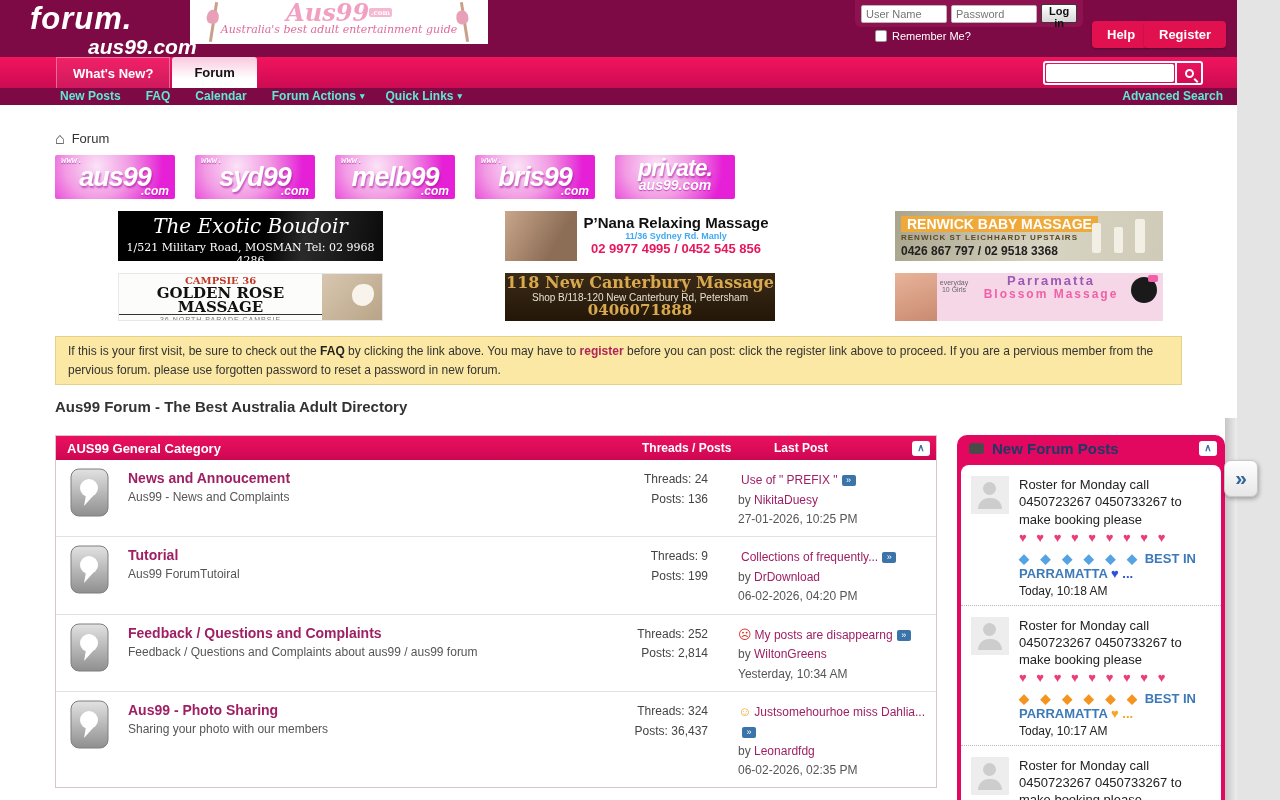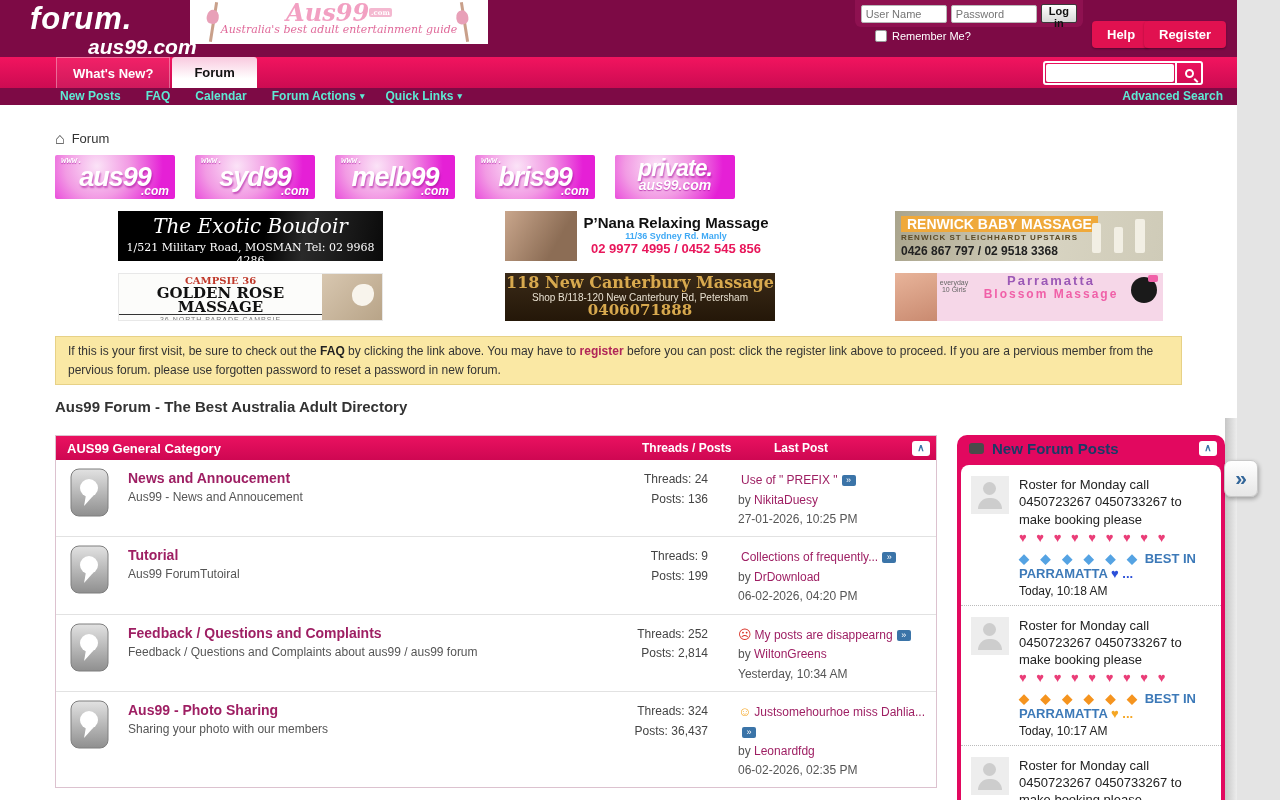--- a/index.html
+++ b/index.html
@@ -16,21 +16,21 @@
   .logo .l1 { font-size: 31px; letter-spacing: 1px; }
   .logo .l2 { font-size: 21px; margin-left: 58px; margin-top: 2px; }
   .hbanner { position: absolute; left: 190px; top: 0; width: 298px; height: 44px; background: #fff; text-align: center; overflow: hidden; }
   .hbanner .t { font-family: "DejaVu Serif", serif; font-style: italic; font-weight: bold; color: #F2A0C2; font-size: 24px; line-height: 26px; }
   .hbanner .t .com { font-size: 7px; background: #F4B8D0; color: #fff; padding: 0 2px; border-radius: 2px; vertical-align: bottom; font-style: normal; }
   .hbanner .tag { font-family: "DejaVu Serif", serif; font-style: italic; color: #E06A9A; font-size: 11px; margin-top: -3px; }
   .pole { position: absolute; top: 2px; width: 3px; height: 40px; background: #C9A08A; }
   .pole.left { left: 22px; transform: rotate(9deg); }
   .pole.right { right: 22px; transform: rotate(-9deg); }
   .pole::after { content: ""; position: absolute; top: 8px; left: -6px; width: 12px; height: 14px; background: #E8A0B8; border-radius: 50% 50% 40% 40%; }
-  .loginpanel { position: absolute; left: 855px; top: 0; width: 228px; height: 27px; background: #8E1150; border-radius: 0 0 6px 6px; display: flex; align-items: center; gap: 4px; padding: 0 6px; justify-content: flex-end; }
+  .loginpanel { position: absolute; left: 855px; top: 0; width: 228px; height: 27px; background: #8E1150; border-radius: 0 0 6px 6px; display: flex; align-items: center; gap: 4px; padding: 0 6px; }
   .loginpanel input { width: 86px; height: 18px; border: 1px solid #B8B8B8; border-radius: 2px; font-size: 11px; padding: 0 4px; color: #555; font-family: "Liberation Sans", sans-serif; }
   .btn-login { height: 19px; background: linear-gradient(#FFFFFF,#D8D8D8); border: 1px solid #3A3A3A; font-size: 11px; font-weight: bold; color: #111; padding: 0 7px; border-radius: 2px; cursor: pointer; }
   .remember { position: absolute; left: 875px; top: 30px; display: flex; align-items: center; gap: 5px; color: #fff; font-size: 11px; }
   .remember .cb { width: 12px; height: 12px; background: #fff; border: 1px solid #999; border-radius: 2px; }
   .btn-red { position: absolute; top: 21px; height: 27px; background: #E11150; border: none; border-radius: 4px; color: #fff; font-weight: bold; font-size: 13px; padding: 0 15px; cursor: pointer; box-shadow: 0 1px 2px rgba(0,0,0,.3); }
   #help-btn { left: 1092px; }
   #register-btn { left: 1144px; }
 
   
   .tabbar { height: 31px; background: linear-gradient(#F2145F,#CC0B52); position: relative; display: flex; align-items: stretch; }
@@ -342,21 +342,21 @@
                       <stop offset="1" stop-color="#8F8F8F"></stop>
                     </linearGradient>
                   </defs>
                   <rect x="1" y="1" width="37" height="47" rx="8" fill="url(#g1)" stroke="#7E7E7E"></rect>
                   <circle cx="19" cy="20" r="9" fill="#fff"></circle>
                   <path d="M16 27 L14 38 L23 28 Z" fill="#fff"></path>
                 </svg>
               </div>
               <div class="fmain">
                 <div class="ftitle">News and Annoucement</div>
-                <div class="fdesc">Aus99 - News and Annoucement</div>
+                <div class="fdesc">Aus99 - News and Complaints</div>
               </div>
               <div class="fstats">
                 <div>Threads: 24</div>
                 <div>Posts: 136</div>
               </div>
               <div class="flast">
                 <div>
                   <span class="em"></span><span class="t">Use of " PREFIX "</span><span class="arr">»</span>
                 </div>
                 <div class="byline"><span>by </span><span class="byname">NikitaDuesy</span></div>

